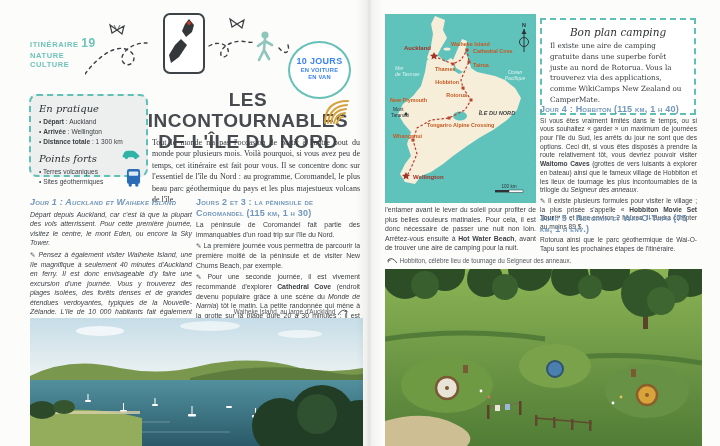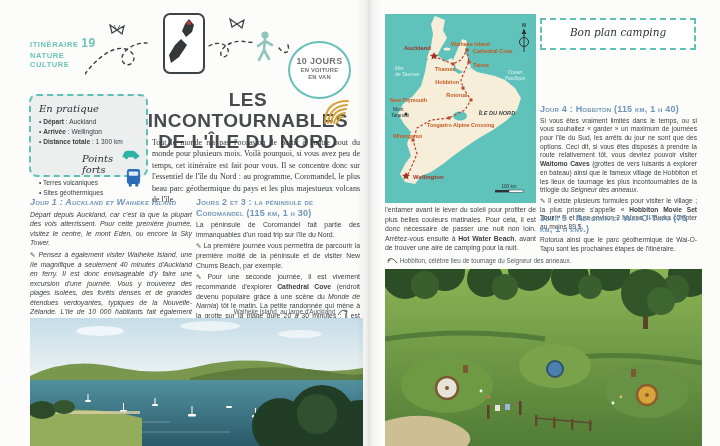--- a/index.html
+++ b/index.html
@@ -9,21 +9,21 @@
   .abs { position:absolute; }
 
   
   #crease { left:356px; top:0; width:26px; height:446px;
     background:linear-gradient(90deg, rgba(0,0,0,0) 0%, rgba(0,0,0,.05) 40%, rgba(0,0,0,.10) 50%, rgba(0,0,0,.04) 62%, rgba(0,0,0,0) 100%); }
 
   
   #kicker { left:30px; top:36px; color:#6ec3b9; font-weight:bold; letter-spacing:.6px; line-height:1.25; font-size:7.5px; }
   #kicker .num { font-size:12px; }
   #badge { left:288px; top:41px; width:63px; height:58px; border:2px solid #65c1b7; border-radius:50%;
-           background:#fff; color:#737373; text-align:center; padding-top:13px; line-height:1.25; }
+           background:#fff; color:#3b82f6; text-align:center; padding-top:13px; line-height:1.25; }
   #badge .b1 { font-size:9px; font-weight:bold; letter-spacing:.3px; }
   #badge .b2 { font-size:5.8px; font-weight:bold; letter-spacing:.2px; }
   #stamp { left:163px; top:13px; width:42px; height:61px; background:#fff; border:2px solid #3e4347; border-radius:7px; }
   #title { left:138px; top:90px; width:220px; text-align:center; color:#474b4f;
            font-size:19px; font-weight:bold; letter-spacing:.5px; line-height:1.1; }
 
   
   #practical { left:29px; top:94px; width:119px; height:83px; background:#edefee;
                border:2px dashed #5fc0b6; border-radius:8px; padding:7px 8px; }
   .script-h { font-family:"DejaVu Serif", serif; font-style:italic; font-weight:normal; font-size:10px; color:#2e3236; margin-bottom:3px; }
@@ -125,21 +125,21 @@
       <path d="M12,27 Q14,18 23,17"></path>
       <path d="M15,27 Q17,21 21,21"></path>
     </g>
   </svg>
 
   <div id="practical" class="abs">
     <div class="script-h">En pratique</div>
     <div class="pr-item"><b>Départ</b><span class="sep"></span><span>Auckland</span></div>
     <div class="pr-item"><b>Arrivée</b><span class="sep"></span><span>Wellington</span></div>
     <div class="pr-item"><b>Distance totale</b><span class="sep"></span><span>1 300 km</span></div>
-    <div class="script-h" style="margin-top:5px;margin-left:43px;">Points forts</div>
+    <div class="script-h" style="margin-top:5px;">Points forts</div>
     <div class="pr-item"><span>Terres volcaniques</span></div>
     <div class="pr-item"><span>Sites géothermiques</span></div>
 
     <svg class="veh" style="top:52px;" width="20" height="12" viewBox="0 0 24 14">
       <path d="M2,9 L4,5 Q5,3 8,3 L14,3 Q17,3 19,6 L22,9 L22,11 L2,11 Z" fill="#2fb3a7"></path>
       <circle cx="6.5" cy="11" r="2.2" fill="#2fb3a7"></circle>
         <circle cx="17.5" cy="11" r="2.2" fill="#2fb3a7"></circle>
     </svg>
     <svg class="veh" style="top:72px;" width="15" height="19" viewBox="0 0 16 20">
       <rect x="1" y="1" width="14" height="16" rx="2.5" fill="#2a6cb5"></rect>
@@ -284,20 +284,21 @@
       <g>
         <text x="122" y="172" class="mt" font-size="4.6" fill="#2f3337" text-anchor="middle">100 km</text>
         <rect x="108" y="174" width="14" height="2.4" fill="#2f3337"></rect>
         <rect x="122" y="174" width="14" height="2.4" fill="#fff" stroke="#2f3337" stroke-width="0.5"></rect>
       </g>
     </svg>
   </div>
 
   <div id="tipbox" class="abs">
     <div class="script-h">Bon plan camping</div>
+    <p>Il existe une aire de camping gratuite dans une superbe forêt juste au nord de Rotorua. Vous la trouverez via des applications, comme WikiCamps New Zealand ou CamperMate.</p>
   </div>
 
   <div id="col-day4" class="abs day">
     <div class="day-h">Jour 4 : Hobbiton (115 km, 1 h 40)</div>
     <p><span>Si vous êtes vraiment limités dans le temps, ou si vous souhaitez « garder » un maximum de journées pour l'île du Sud, les arrêts du jour ne sont que des options. Ceci dit, si vous êtes disposés à prendre la route relativement tôt, vous devriez pouvoir visiter </span><b>Waitomo Caves</b><span> (grottes de vers luisants à explorer en bateau) ainsi que le fameux village de Hobbiton et les lieux de tournage les plus incontournables de la trilogie du </span><i>Seigneur des anneaux</i><span>.</span></p>
     <p><span class="marker">✎</span> <span>Il existe plusieurs formules pour visiter le village ; la plus prisée s'appelle « </span><b>Hobbiton Movie Set Tour™</b><span> » et dure environ 2 heures. Il faudra compter au moins 89 $.</span></p>
   </div>
 
   <div id="col-day5" class="abs day">
     <div class="day-h">Jour 5 : Rotorua et Wai-O-Tapu (75 km, 1 h env.)</div>

